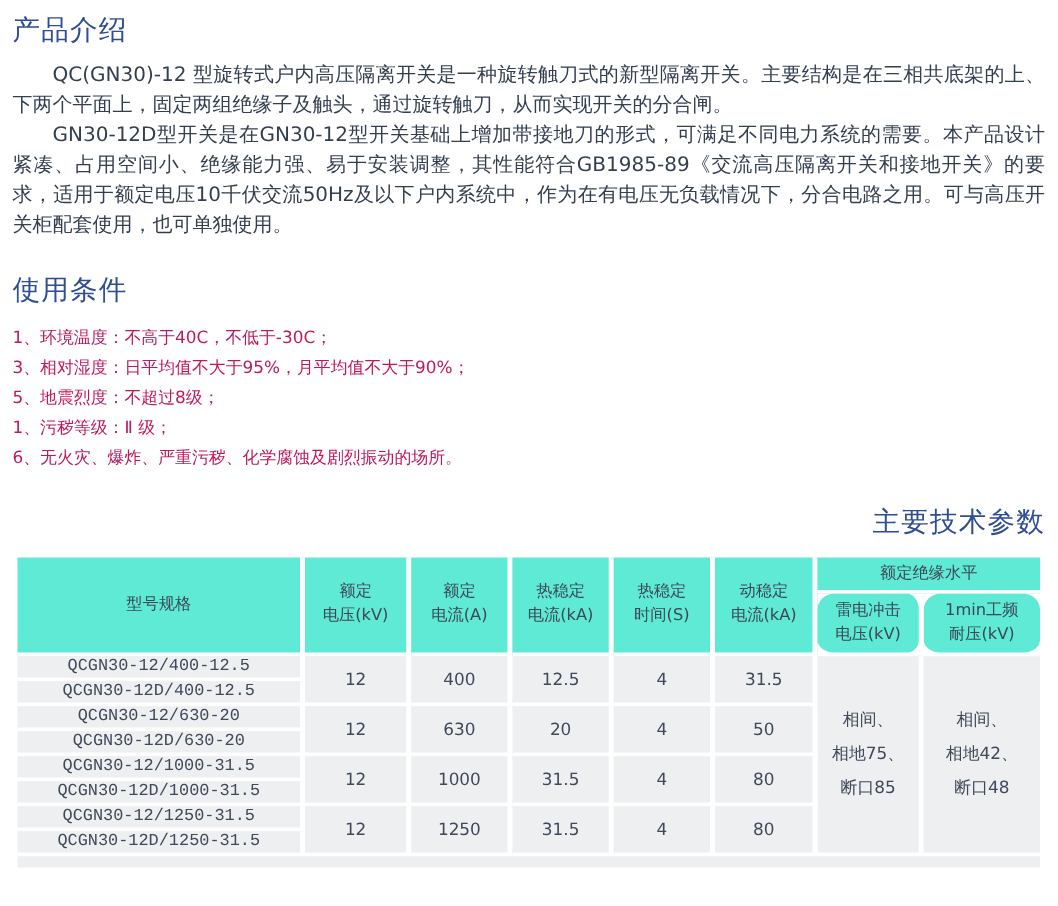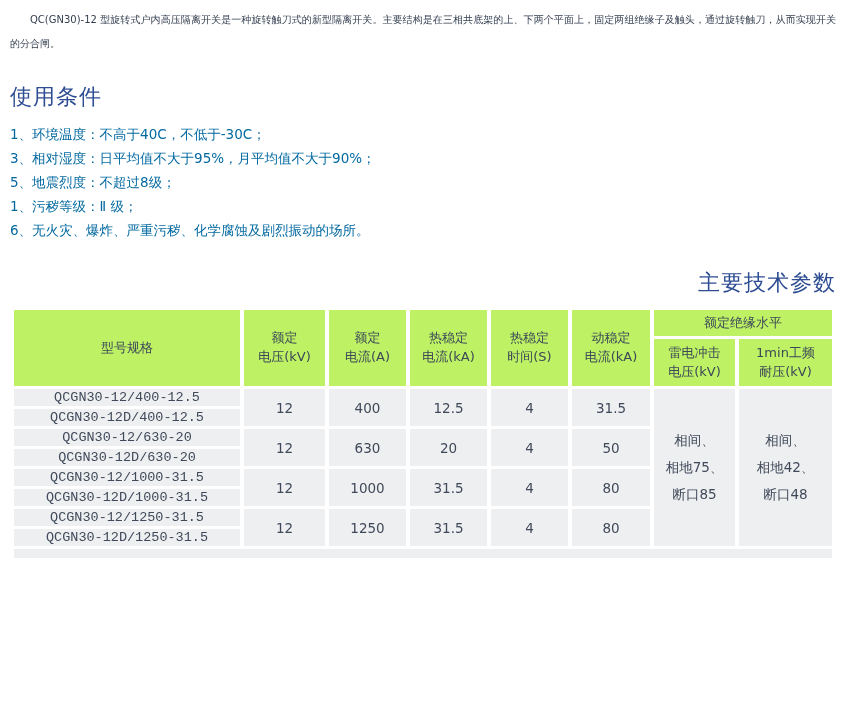--- a/index.html
+++ b/index.html
@@ -13,50 +13,50 @@
 
   h1.sec-title {
     font-size: 22px; font-weight: normal; color: #2e4d93;
     margin: 0; line-height: 30px; letter-spacing: 1px;
   }
   h1.t-intro      { margin: 2px 0 8px 0; }
   h1.t-conditions { margin: 26px 0 10px 0; }
   h1.t-params     { margin: 26px 0 12px 0; text-align: right; }
 
   .para {
-    font-size: 10px; line-height: 24px; margin: 0;
+    font-size: 16px; line-height: 24px; margin: 0;
     text-indent: 2em; color: #333e4f; text-align: justify;
   }
 
   ul.cond-list { list-style: none; margin: 0; padding: 0; }
   ul.cond-list li {
-    font-size: 13.5px; line-height: 24px; color: #0369a1;
+    font-size: 13.5px; line-height: 24px; color: #be185d;
   }
 
   table.specs {
     width: 818px; margin-left: 4px;
     border-collapse: separate; border-spacing: 0;
     table-layout: fixed;
   }
   table.specs th, table.specs td {
     border-right: 4px solid #ffffff;
     border-bottom: 3px solid #ffffff;
     padding: 0;
   }
   table.specs th:last-child, table.specs td.lastcol { border-right: 0; }
 
   table.specs th {
-    background: #bef264; color: #3c4858;
+    background: #5eead4; color: #3c4858;
     font-weight: normal; font-size: 13px; line-height: 1.45;
     text-align: center; vertical-align: middle;
   }
   th.model-h { text-align: left; padding-left: 24px; }
   tr.h-top th { height: 79px; }
   tr.h-top th.ins-group { height: 28px; }
-  tr.h-sub th { height: 48px; }
+  tr.h-sub th { height: 48px; border-radius: 13px; }
 
   table.specs td {
     background: #edeff0; color: #40495a;
     font-size: 13.5px; height: 20px;
     text-align: center; vertical-align: middle;
   }
   td.model { text-align: left; padding-left: 24px; font-family: Liberation Mono, monospace; }
   td.thin  { border-bottom: 2px solid #ffffff; }
   td.ins   {
     text-align: left; padding-left: 26px;
@@ -66,21 +66,23 @@
   .cutoff-strip {
     width: 818px; margin-left: 4px; margin-top: 0;
     height: 9px; background: #edeff0;
   }
 </style>
 </head>
 <body>
 
 <div class="page">
 
+  <h1 class="sec-title t-intro">产品介绍</h1>
   <p class="para">QC(GN30)-12 型旋转式户内高压隔离开关是一种旋转触刀式的新型隔离开关。主要结构是在三相共底架的上、下两个平面上，固定两组绝缘子及触头，通过旋转触刀，从而实现开关的分合闸。</p>
+  <p class="para">GN30-12D型开关是在GN30-12型开关基础上增加带接地刀的形式，可满足不同电力系统的需要。本产品设计紧凑、占用空间小、绝缘能力强、易于安装调整，其性能符合GB1985-89《交流高压隔离开关和接地开关》的要求，适用于额定电压10千伏交流50Hz及以下户内系统中，作为在有电压无负载情况下，分合电路之用。可与高压开关柜配套使用，也可单独使用。</p>
 
   <h1 class="sec-title t-conditions">使用条件</h1>
   <ul class="cond-list">
     <li>1、环境温度：不高于40C，不低于-30C；</li>
     <li>3、相对湿度：日平均值不大于95%，月平均值不大于90%；</li>
     <li>5、地震烈度：不超过8级；</li>
     <li>1、污秽等级：Ⅱ 级；</li>
     <li>6、无火灾、爆炸、严重污秽、化学腐蚀及剧烈振动的场所。</li>
   </ul>
 

